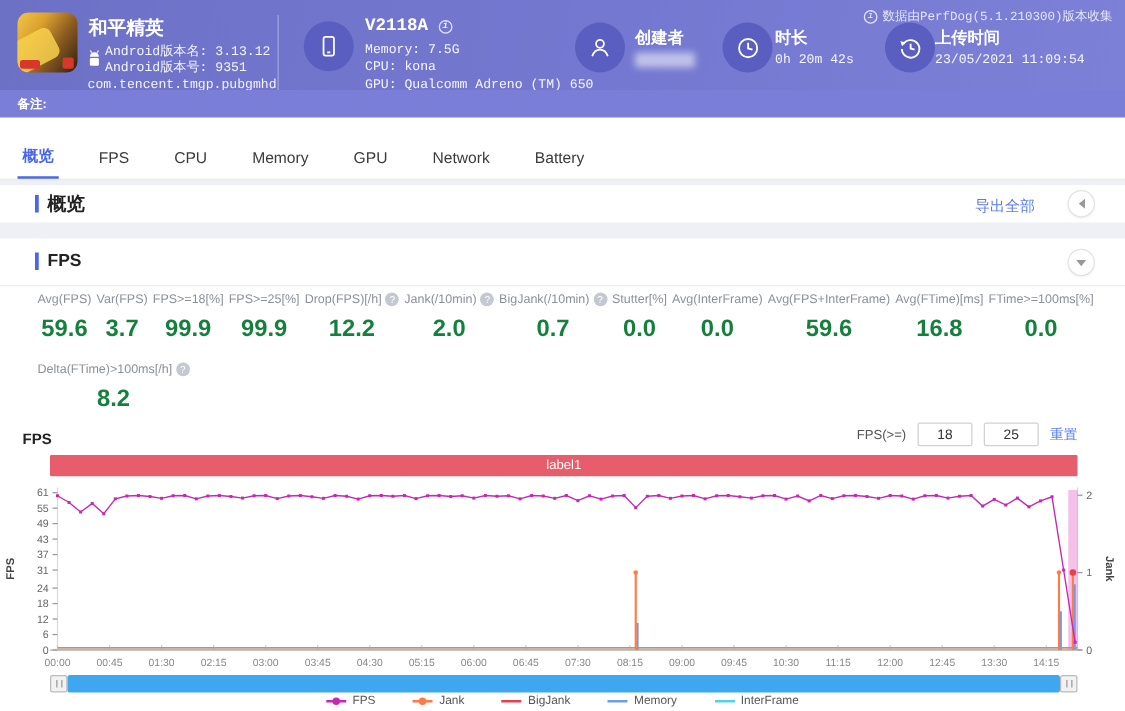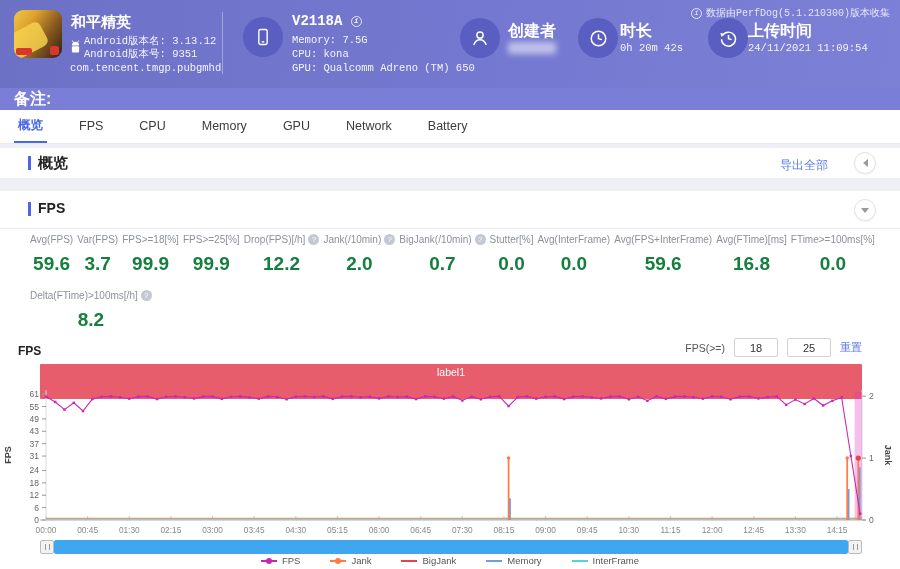--- a/index.html
+++ b/index.html
@@ -18,32 +18,32 @@
   .app-icon .art3 { position:absolute; right:3px; bottom:3px; width:9px; height:9px; background:#d8372c; border-radius:2px; }
   .app-title { position:absolute; left:71px; top:13px; font-size:15px; font-weight:bold; color:#fff; }
   .app-sub { position:absolute; left:84px; color:rgba(255,255,255,.92); font-size:10.5px; }
   .android-ic { position:absolute; left:70px; top:40px; }
   .app-pkg { position:absolute; left:70px; top:62px; color:rgba(255,255,255,.92); font-size:10.5px; }
   .h-divider { position:absolute; left:222px; top:12px; width:1px; height:62px; background:rgba(255,255,255,.35); }
   .h-circle { position:absolute; width:40px; height:40px; border-radius:50%; background:#5a5ec0;
               display:flex; align-items:center; justify-content:center; }
   .dev-name { position:absolute; left:292px; top:13px; font-size:14px; font-weight:bold; color:#fff; }
   .dev-line { position:absolute; left:292px; color:rgba(255,255,255,.92); font-size:10.5px; }
-  .h-label { position:absolute; font-size:16px; font-weight:bold; color:#fff; }
+  .h-label { position:absolute; font-size:13px; font-weight:bold; color:#fff; }
   .h-value { position:absolute; font-size:10.5px; color:rgba(255,255,255,.92); }
   .blur-name { position:absolute; left:508px; top:42px; width:48px; height:12px; border-radius:2px;
                background:rgba(255,255,255,.55); filter:blur(3px); }
   .collect-note { position:absolute; right:10px; top:6px; font-size:10px; color:rgba(255,255,255,.8);
                   display:flex; align-items:center; gap:4px; }
   .info-dot { display:inline-flex; width:11px; height:11px; border:1px solid rgba(255,255,255,.8); border-radius:50%;
               align-items:center; justify-content:center; font-size:7.5px; font-style:italic; color:rgba(255,255,255,.9); }
 
   
-  .note-bar { position:absolute; left:0; top:88px; width:900px; height:22px; background:#7a7ed6;
-              display:flex; align-items:center; padding-left:14px; font-size:16px; }
+  .note-bar { position:absolute; left:0; top:72px; width:900px; height:22px; background:#7a7ed6;
+              display:flex; align-items:center; padding-left:14px; font-size:10px; }
   .note-bar b { color:#fff; font-weight:bold; margin-right:6px; }
   .note-bar span.ph { color:rgba(255,255,255,.55); }
 
   
   .tabbar { position:absolute; left:0; top:110px; width:900px; height:34px; background:#fff;
             border-bottom:1px solid #e9eaf0; display:flex; align-items:stretch; padding-left:14px; }
   .tab { display:flex; align-items:center; padding:0 4px; margin-right:28px; font-size:12.5px; color:#3c3c3c;
          cursor:pointer; border-bottom:2px solid transparent; }
   .tab.active { color:#4a67e8; border-bottom-color:#4a67e8; font-weight:bold; }
 
@@ -71,21 +71,21 @@
   .metrics-row2 { position:absolute; left:30px; top:290px; display:flex;justify-content:flex-end; }
 
   
   .chart-title { position:absolute; left:18px; top:344px; font-size:12px; font-weight:bold; color:#222; }
   .chart-controls { position:absolute; right:38px; top:338px; display:flex; align-items:center; gap:9px; }
   .chart-controls .cl { font-size:10.5px; color:#555; }
   .thr-input { width:44px; height:19px; border:1px solid #d0d0d6; border-radius:2px; text-align:center;
                font-size:11px; color:#333; font-family:"Liberation Sans",sans-serif; }
   .reset-link { font-size:11px; color:#5a7ce8; cursor:pointer; }
 
-  .band { position:absolute; left:40px; top:364px; width:822px; height:35px; background:#e85d6b; border-radius:1px;
+  .band { position:absolute; left:40px; top:364px; width:822px; height:17px; background:#e85d6b; border-radius:1px;
           color:#fff; font-size:10.5px; text-align:center; line-height:17px; }
 
   #fps-chart { position:absolute; left:0; top:384px; }
 
   
   .hscroll { position:absolute; left:40px; top:540px; width:822px; height:14px; display:flex; }
   .scroll-handle { width:14px; height:14px; background:#f2f2f2; border:1px solid #bbb; border-radius:2px;
                    display:flex; align-items:center; justify-content:center; cursor:ew-resize; flex:0 0 14px; }
   .grip { width:5px; height:6px; border-left:1px solid #999; border-right:1px solid #999; }
   .scroll-track { flex:1; height:14px; background:#3fa7f0; border-radius:2px; cursor:grab; }
@@ -158,21 +158,21 @@
     <div class="h-value" style="left:620px; top:42px;">0h 20m 42s</div>
 
     <div class="h-circle" style="left:708px; top:18px;">
       <svg width="21" height="21" viewBox="0 0 24 24" fill="none" stroke="#fff" stroke-width="1.7">
         <path d="M5.2 8.5 A8 8 0 1 1 4 12.8"></path>
           <polygon points="2.6,5.6 7.4,6.6 4.2,10.2" fill="#fff" stroke="none"></polygon>
         <polyline points="12,8 12,12.3 15.6,13.3"></polyline>
       </svg>
     </div>
     <div class="h-label" style="left:748px; top:21px;">上传时间</div>
-    <div class="h-value" style="left:748px; top:42px;">24/11/2021 11:09:54</div>
+    <div class="h-value" style="left:748px; top:42px;">23/05/2021 11:09:54</div>
 
     <div class="collect-note">
       <span class="info-dot">i</span>
       <span>数据由PerfDog(5.1.210300)版本收集</span>
     </div>
   </div>
 
   <div class="note-bar">
     <b>备注:</b>
   </div>

